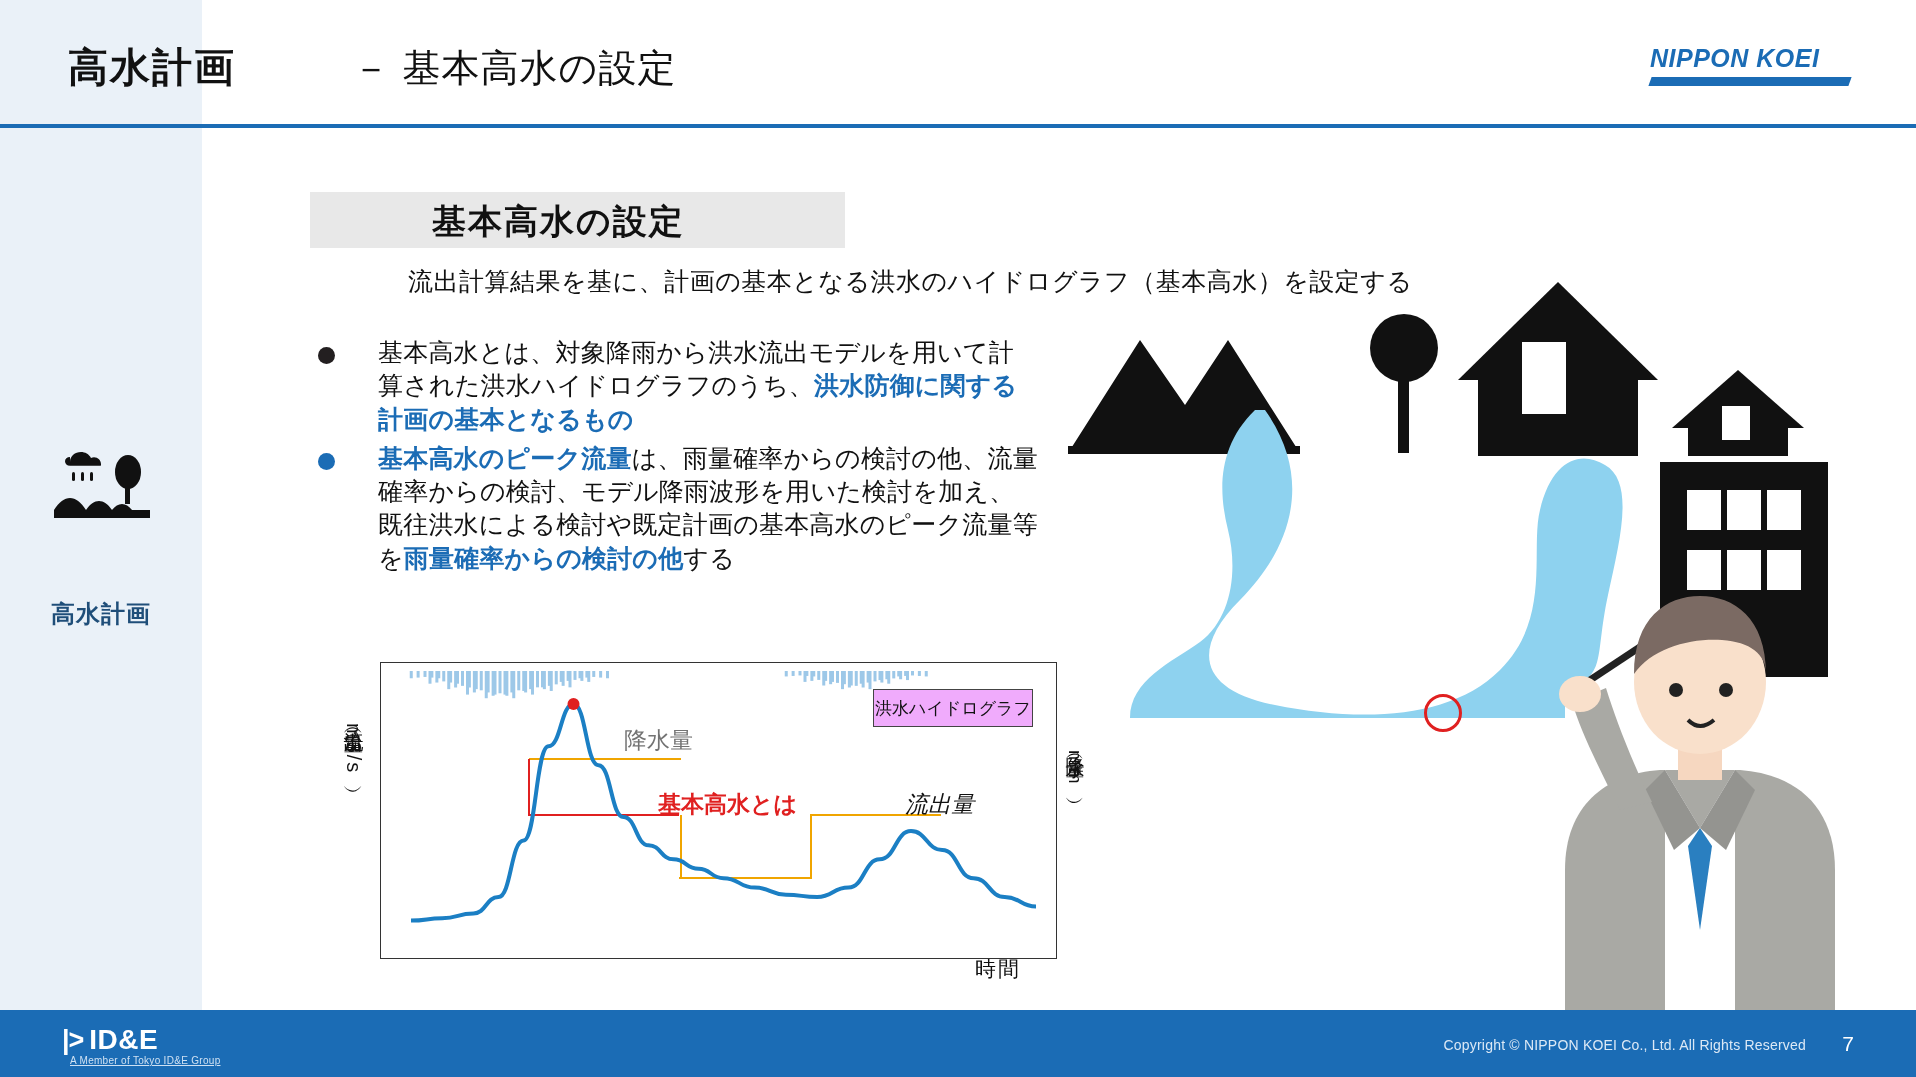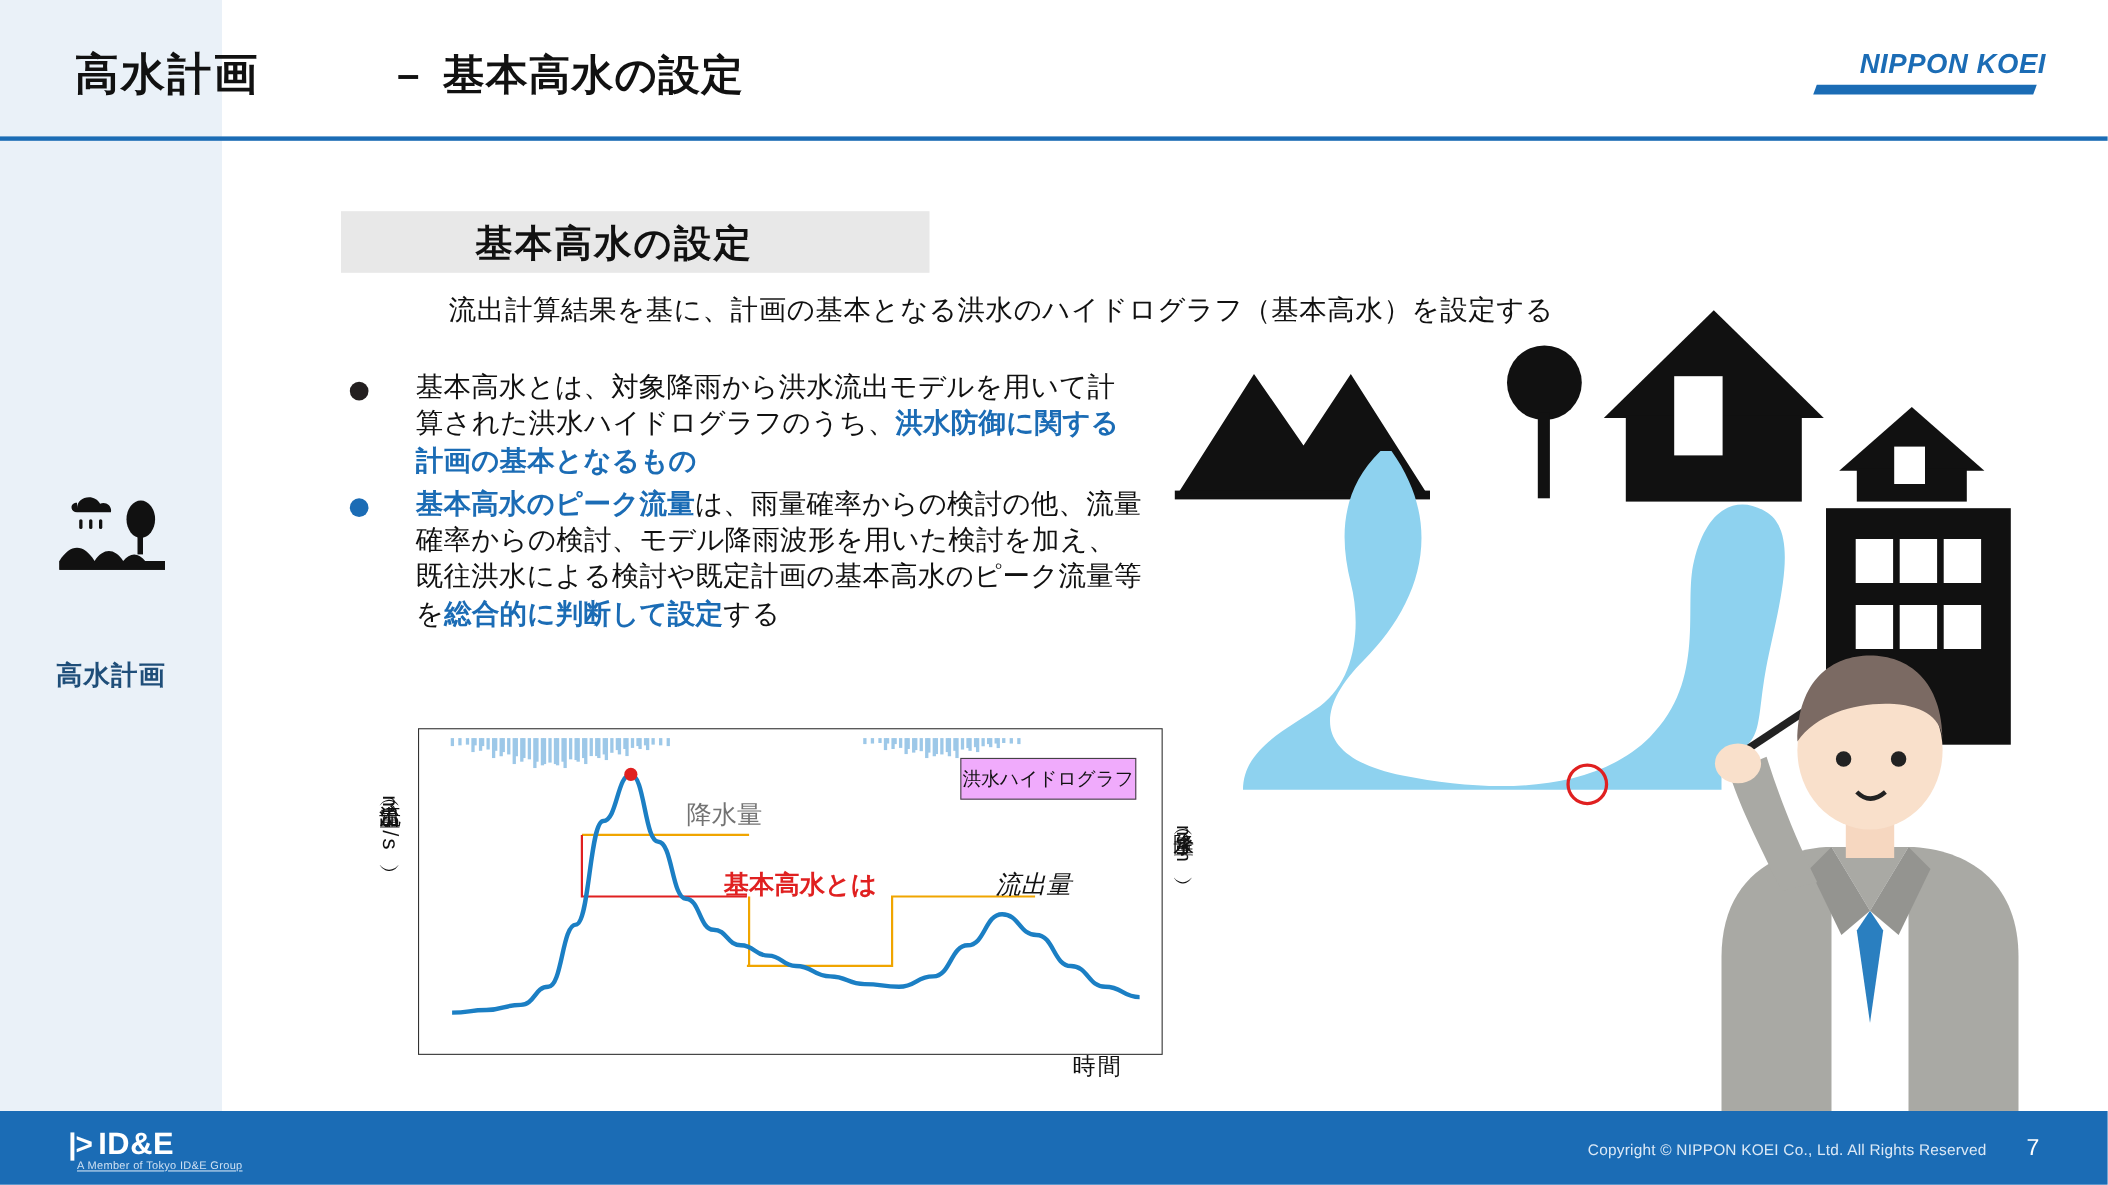--- a/index.html
+++ b/index.html
@@ -67,37 +67,37 @@
     left: 68px; top: 40px;
     font-size: 40px;
     font-weight: bold;
     color: #111111;
     letter-spacing: 2px;
   }
   .title-sub {
     position: absolute;
     left: 352px; top: 43px;
     font-size: 38px;
-    font-weight: bold;
+    font-weight: normal;
     color: #111111;
     letter-spacing: 1px;
   }
   .logo {
     position: absolute;
     right: 56px; top: 46px;
     width: 210px;
     height: 54px;
   }
   .logo-text {
     font-size: 25px;
     font-weight: bold;
     font-style: italic;
     color: #1b6cb5;
     letter-spacing: 0.5px;
-    text-align: right;
+    text-align: left;
     line-height: 1;
   }
   .logo-bar {
     margin-top: 6px;
     height: 9px;
     background: #1b6cb5;
     transform: skewX(-20deg);
     width: 200px;
   }
 
@@ -324,21 +324,21 @@
     <div class="bullet-row">
       <div class="bullet-dot dot-black"></div>
       <div class="bullet-body">
         <span>基本高水とは、対象降雨から洪水流出モデルを用いて計算された洪水ハイドログラフのうち、</span><span class="em-blue">洪水防御に関する計画の基本となるもの</span>
       </div>
     </div>
 
     <div class="bullet-row">
       <div class="bullet-dot dot-blue"></div>
       <div class="bullet-body">
-        <span class="em-blue">基本高水のピーク流量</span><span>は、雨量確率からの検討の他、流量確率からの検討、モデル降雨波形を用いた検討を加え、既往洪水による検討や既定計画の基本高水のピーク流量等を</span><span class="em-blue">総合的に判断して設定</span><span>する</span>
+        <span class="em-blue">基本高水のピーク流量</span><span>は、雨量確率からの検討の他、流量確率からの検討、モデル降雨波形を用いた検討を加え、既往洪水による検討や既定計画の基本高水のピーク流量等を</span><span class="em-blue">雨量確率からの検討の他</span><span>する</span>
       </div>
     </div>
 
   </div>
 
   <div class="chart-ylabel-left">流出量（m3/s）</div>
   <div class="chart-ylabel-right">降水量（mm）</div>
   <div class="chart-xlabel">時間</div>
 
   <div class="chart-box">

